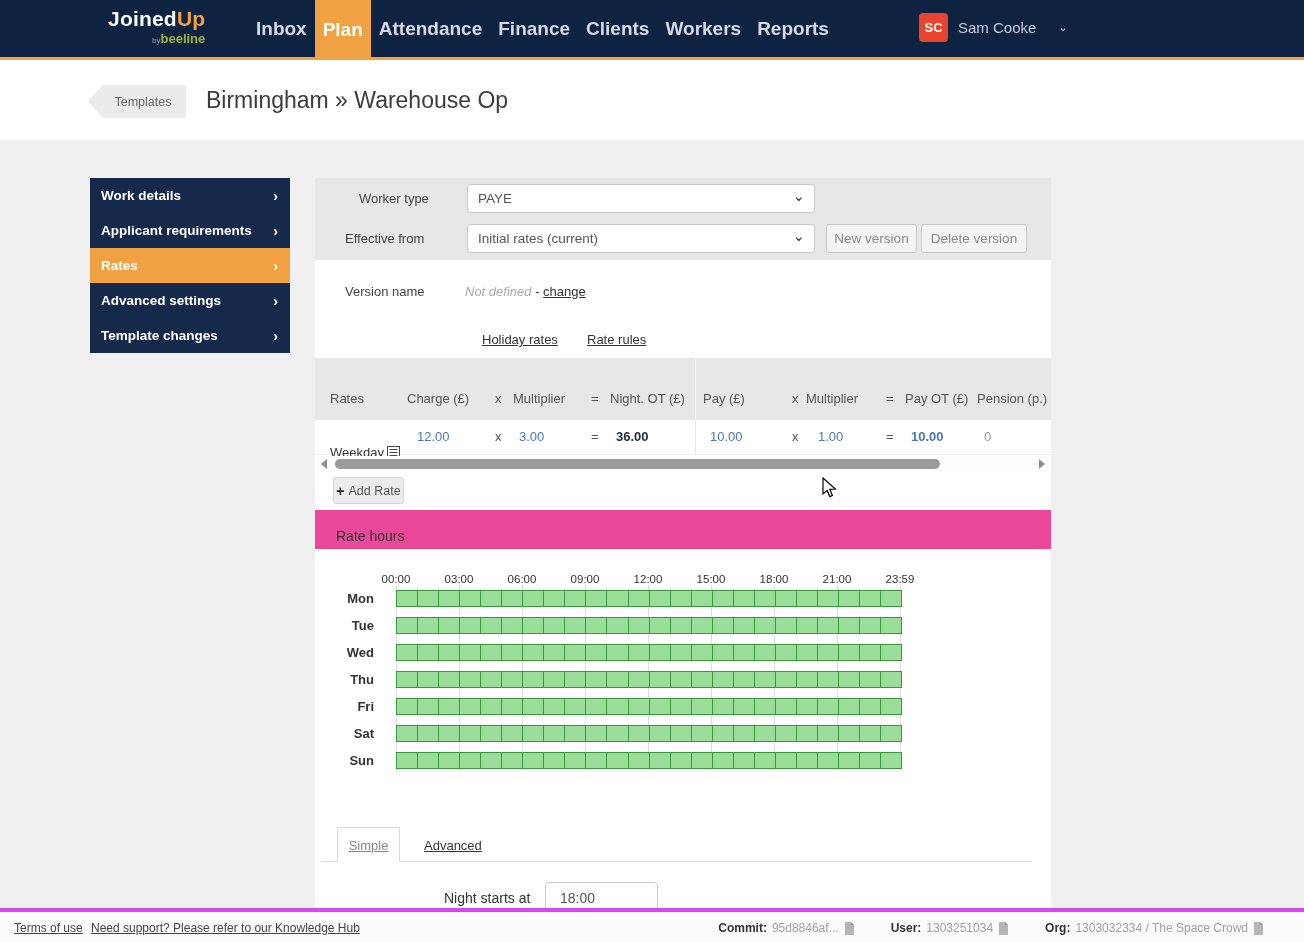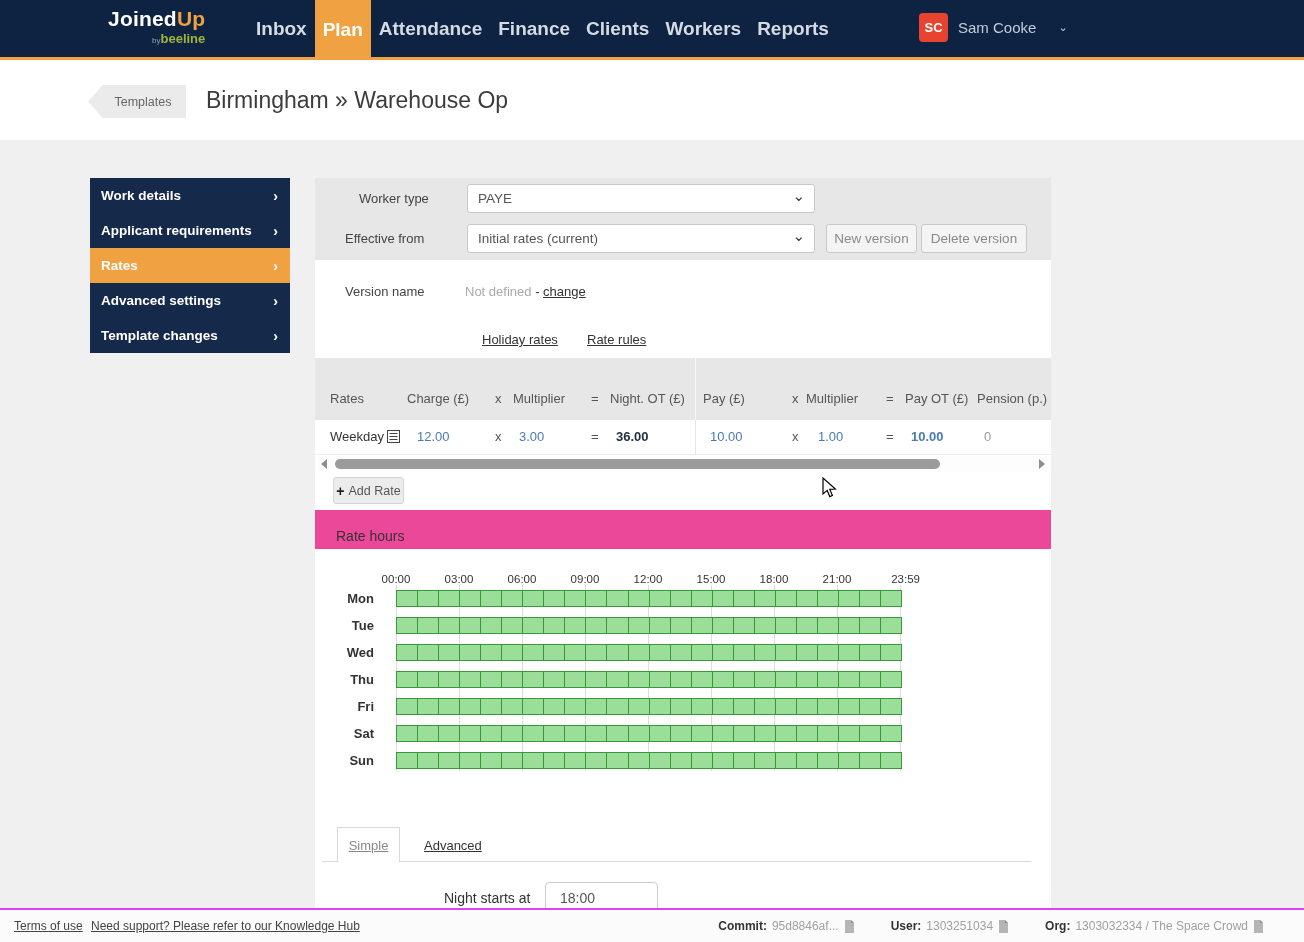--- a/index.html
+++ b/index.html
@@ -49,21 +49,21 @@
   .panel { position:absolute; left:315px; top:178px; width:736px; height:730px; background:#fff; overflow:hidden; }
   .sec-top { position:absolute; left:0; top:0; width:736px; height:82px; background:#e7e7e7; }
   .fld-label { position:absolute; font-size:13px; color:#444; }
   .sel { position:absolute; width:348px; height:29px; background:#fff; border:1px solid #c9c9c9;
          border-radius:3px; font-size:13.5px; color:#555; display:flex; align-items:center;
          padding:0 10px; cursor:pointer; }
   .sel .sel-caret { position:absolute; right:9px; top:2px; color:#333; font-size:15px; }
   .btn { position:absolute; height:29px; background:#f4f4f4; border:1px solid #c9c9c9; border-radius:3px;
          font-size:13.5px; color:#8a8a8a; display:flex; align-items:center; justify-content:center; cursor:pointer; }
   .ver-value { position:absolute; font-size:13px; }
-  .ver-nd { color:#aaa; }
+  .ver-nd { font-style:italic; color:#aaa; }
   .ver-sep { color:#333; }
   .ver-change { color:#333; text-decoration:underline; cursor:pointer; }
 
   
   .tab-active { position:absolute; left:0; top:142px; width:152px; height:38px; background:#e7e7e7;
                 display:flex; align-items:center; justify-content:center; font-size:13px; color:#666; cursor:pointer; }
   .tab-link { position:absolute; top:154px; font-size:13px; color:#333; text-decoration:underline; cursor:pointer; }
 
   
   .thead { position:absolute; left:0; top:180px; width:736px; height:62px; background:#e7e7e7; }
@@ -108,21 +108,21 @@
   .b-tab { position:absolute; left:22px; top:649px; width:63px; height:35px; background:#fff;
            border:1px solid #d9d9d9; border-bottom:none; display:flex; align-items:center;
            justify-content:center; font-size:13px; color:#888; text-decoration:underline; cursor:pointer; }
   .b-tab-link { position:absolute; left:109px; top:660px; font-size:13px; color:#333; text-decoration:underline; cursor:pointer; }
   .night-label { position:absolute; left:129px; top:712px; font-size:14px; color:#333; }
   .night-input { position:absolute; left:230px; top:704px; width:113px; height:32px; border:1px solid #ccc;
                  border-radius:4px; font-size:14px; color:#555; padding-left:14px;
                  font-family:"Liberation Sans", sans-serif; background:#fff; }
 
   
-  .footer { position:absolute; left:0; top:908px; width:1304px; height:34px; background:#fbfbfb; border-top:2px solid #d946ef; }
+  .footer { position:absolute; left:0; top:908px; width:1304px; height:34px; background:#fbfbfb; border-top:4px solid #d946ef; }
   .foot-link { position:absolute; top:9px; font-size:12px; color:#444; text-decoration:underline; cursor:pointer; }
   .foot-right { position:absolute; right:40px; top:9px; display:flex; gap:36px; }
   .foot-item { display:flex; align-items:center; gap:5px; font-size:12px; }
   .foot-item b { color:#333; }
   .foot-item span { color:#a0a0a0; }
   .doc-icon { display:inline-block; }
 
   .cursor { position:absolute; left:822px; top:477px; z-index:50; pointer-events:none; }
 </style>
 </head>
@@ -199,21 +199,21 @@
         <div class="th" style="left: 276px;">=</div>
         <div class="th" style="left: 295px;">Night. OT (£)</div>
         <div class="th" style="left: 388px;">Pay (£)</div>
         <div class="th" style="left: 477px;">x</div>
         <div class="th" style="left: 491px;">Multiplier</div>
         <div class="th" style="left: 571px;">=</div>
         <div class="th" style="left: 590px;">Pay OT (£)</div>
         <div class="th" style="left: 662px;">Pension (p.)</div>
       </div>
     <div class="trow" id="trow">
-        <div class="td c-name" style="left: 15px;">Weekday<svg width="13" height="13" viewBox="0 0 13 13">
+        <div class="td c-name" style="left: 15px; margin-top: 16px;">Weekday<svg width="13" height="13" viewBox="0 0 13 13">
             <rect x="0.5" y="0.5" width="12" height="12" fill="#fff" stroke="#444"></rect>
             <line x1="2.5" y1="3.5" x2="10.5" y2="3.5" stroke="#444"></line>
             <line x1="2.5" y1="6.5" x2="10.5" y2="6.5" stroke="#444"></line>
             <line x1="2.5" y1="9.5" x2="10.5" y2="9.5" stroke="#444"></line>
           </svg></div>
         <div class="td c-blue" style="left: 102px;">12.00</div>
         <div class="td c-op" style="left: 180px;">x</div>
         <div class="td c-blue" style="left: 204px;">3.00</div>
         <div class="td c-op" style="left: 276px;">=</div>
         <div class="td c-dark c-bold" style="left: 301px;">36.00</div>
@@ -251,21 +251,21 @@
         <div class="t-label" style="left: 250px;">09:00</div>
         <div class="gline" style="left: 270px;"></div>
         <div class="t-label" style="left: 313px;">12:00</div>
         <div class="gline" style="left: 333px;"></div>
         <div class="t-label" style="left: 376px;">15:00</div>
         <div class="gline" style="left: 396px;"></div>
         <div class="t-label" style="left: 439px;">18:00</div>
         <div class="gline" style="left: 459px;"></div>
         <div class="t-label" style="left: 502px;">21:00</div>
         <div class="gline" style="left: 522px;"></div>
-        <div class="t-label" style="left: 565px; text-align: right;">23:59</div>
+        <div class="t-label" style="left: 565px;">23:59</div>
         <div class="gline" style="left: 585px;"></div>
         <div class="day-label" style="left: 0px; top: 42px;">Mon</div>
         <div class="day-row" style="top: 41px;">
           <div class="hour-cell"></div>
           <div class="hour-cell"></div>
           <div class="hour-cell"></div>
           <div class="hour-cell"></div>
           <div class="hour-cell"></div>
           <div class="hour-cell"></div>
           <div class="hour-cell"></div>

